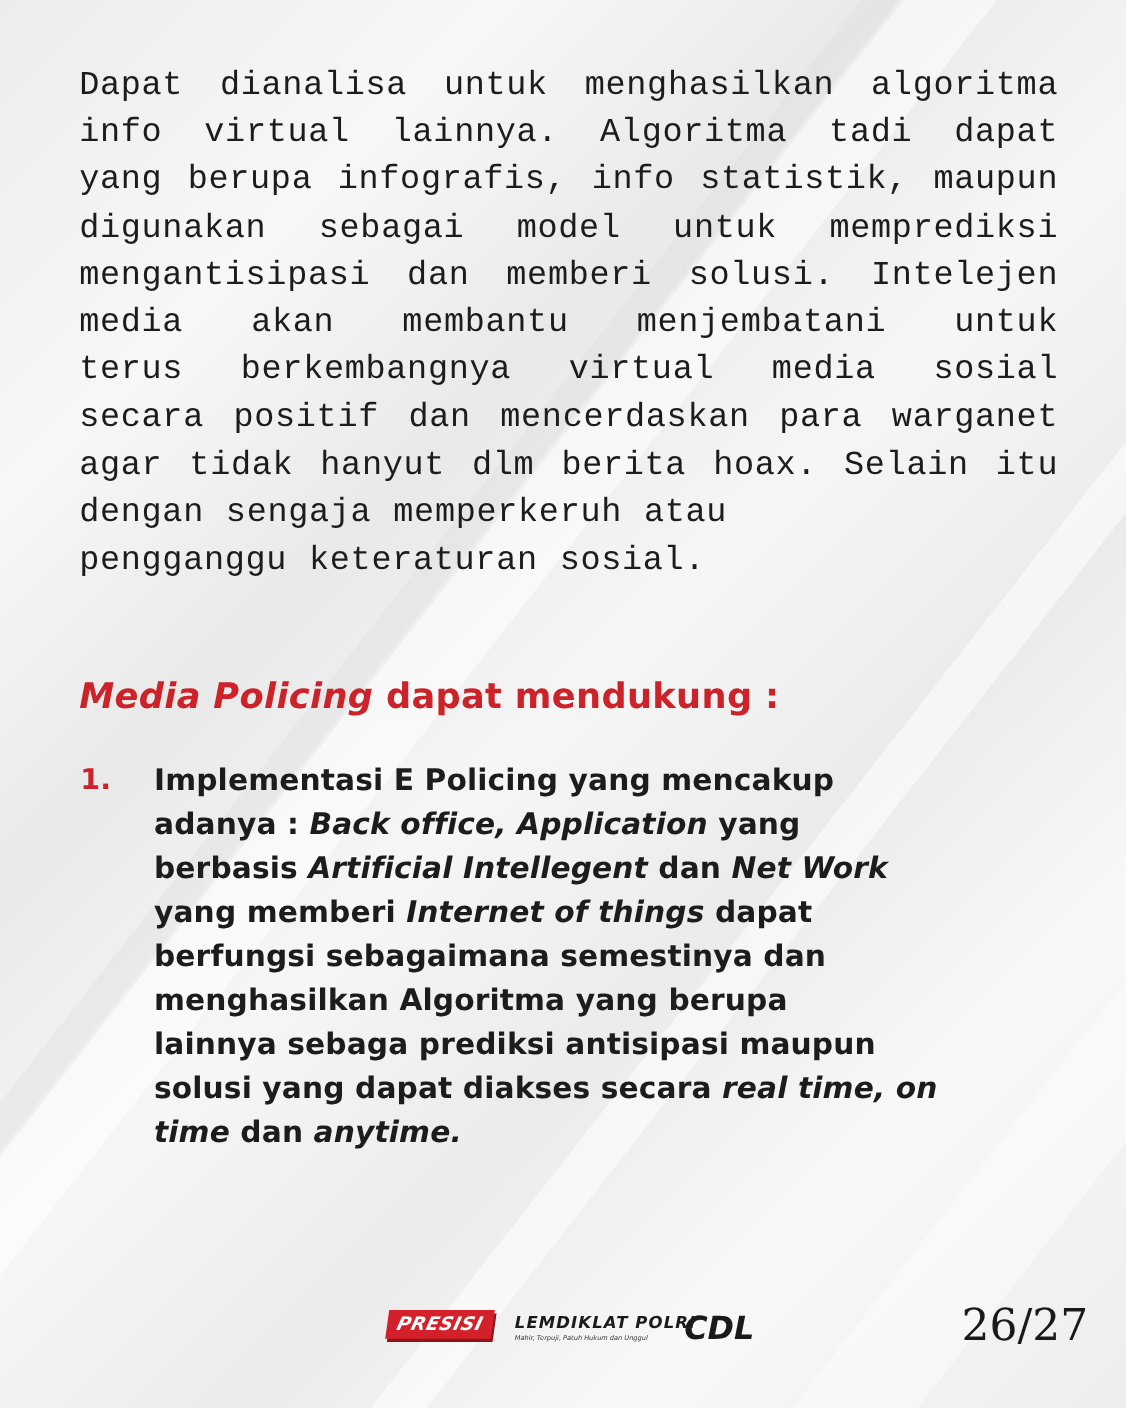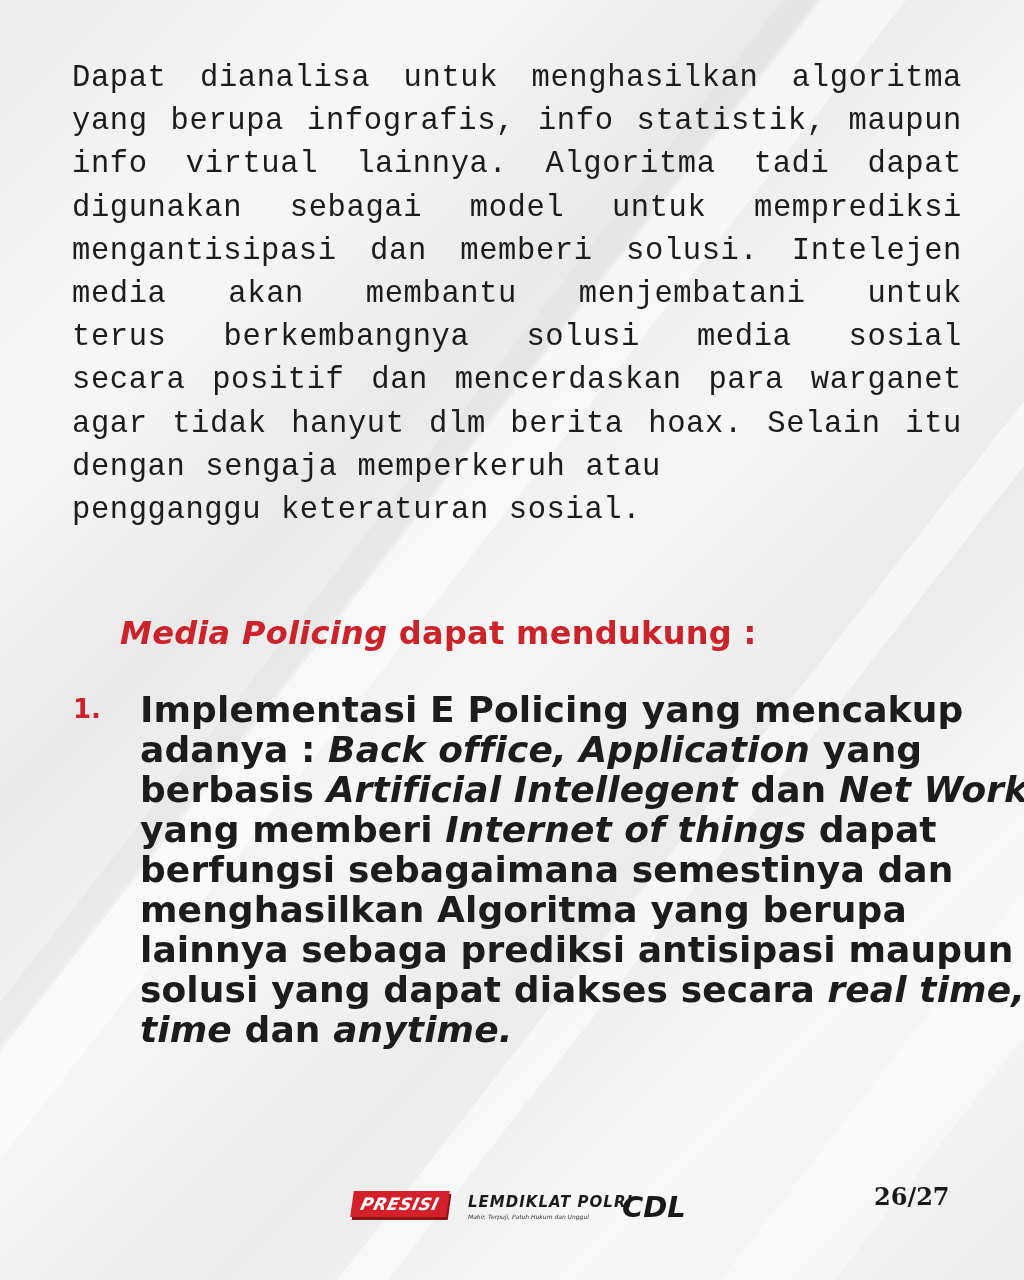--- a/index.html
+++ b/index.html
@@ -19,61 +19,61 @@
     font-size: 30.5px; line-height: 43.2px; color: #1c1c1c;
     text-align: justify; letter-spacing: 0.6px; word-spacing: 1px; font-family: Liberation Mono, monospace;
   }
   .para .ln { display: block; text-align: justify; text-align-last: justify; white-space: nowrap; }
   .para .ln.last { text-align-last: left; }
 
   .heading {
     position: absolute; left: 72px; top: 614px; font-size: 32px; font-weight: bold;
     color: #cc2229; letter-spacing: 0.3px;
   }
-  .heading i { font-style: italic; margin-left: 48px; }
+  .heading i { font-style: italic; }
 
   .list-num {
     position: absolute; left: 73px; top: 694px; font-size: 26px; font-weight: bold; color: #cc2229;
   }
   .list-text {
     position: absolute; left: 140px; top: 690px; width: 800px;
-    font-size: 36px; line-height: 40px; font-weight: bold; color: #1c1c1c; letter-spacing: 0.1px;
+    font-size: 27px; line-height: 40px; font-weight: bold; color: #1c1c1c; letter-spacing: 0.1px;
   }
   .list-text .ln { display: block; white-space: nowrap; }
   .list-text i { font-style: italic; }
 
   .footer { position: absolute; top: 1188px; left: 0; width: 1024px; height: 40px; }
   .presisi {
     position: absolute; left: 352px; top: 3px; width: 96px; height: 26px;
     background: #d4202a; transform: skewX(-8deg); box-shadow: 2px 3px 0 #8e1419;
     display: flex; align-items: center; justify-content: center;
   }
   .presisi span { color: #fff; font-weight: bold; font-style: italic; font-size: 17px; letter-spacing: 0.5px; transform: skewX(-6deg); }
   .lemdik { position: absolute; left: 468px; top: 5px; }
   .lemdik .t1 { font-size: 15px; font-weight: bold; font-style: italic; color: #1a1a1a; letter-spacing: 1px; }
   .lemdik .t2 { font-size: 6px; font-style: italic; color: #333; margin-top: 2px; }
   .cdl { position: absolute; left: 622px; top: 2px; font-size: 29px; font-weight: bold; font-style: italic; color: #1a1a1a; }
-  .page-num { position: absolute; left: 874px; top: -6px; font-family: "DejaVu Serif", serif; font-weight: bold; font-size: 24px; color: #1a1a1a; }
+  .page-num { position: absolute; left: 874px; top: -6px; font-family: "DejaVu Serif", serif; font-weight: normal; font-size: 40px; color: #1a1a1a; }
 </style>
 </head>
 <body>
 
 <div class="streak s1"></div>
 <div class="streak s2"></div>
 <div class="streak s3"></div>
 <div class="streak s4"></div>
 
 <div class="para" id="para">
     <span class="ln">Dapat dianalisa untuk menghasilkan algoritma</span>
+    <span class="ln">info virtual lainnya. Algoritma tadi dapat</span>
     <span class="ln">yang berupa infografis, info statistik, maupun</span>
-    <span class="ln">info virtual lainnya. Algoritma tadi dapat</span>
     <span class="ln">digunakan sebagai model untuk memprediksi</span>
     <span class="ln">mengantisipasi dan memberi solusi. Intelejen</span>
     <span class="ln">media akan membantu menjembatani untuk</span>
-    <span class="ln">terus berkembangnya solusi media sosial</span>
+    <span class="ln">terus berkembangnya virtual media sosial</span>
     <span class="ln">secara positif dan mencerdaskan para warganet</span>
     <span class="ln">agar tidak hanyut dlm berita hoax. Selain itu</span>
     <span class="ln last">dengan sengaja memperkeruh atau</span>
     <span class="ln last">pengganggu keteraturan sosial.</span>
   </div>
 
 <div class="heading">
   <i>Media Policing</i><span> dapat mendukung :</span>
 </div>
 

